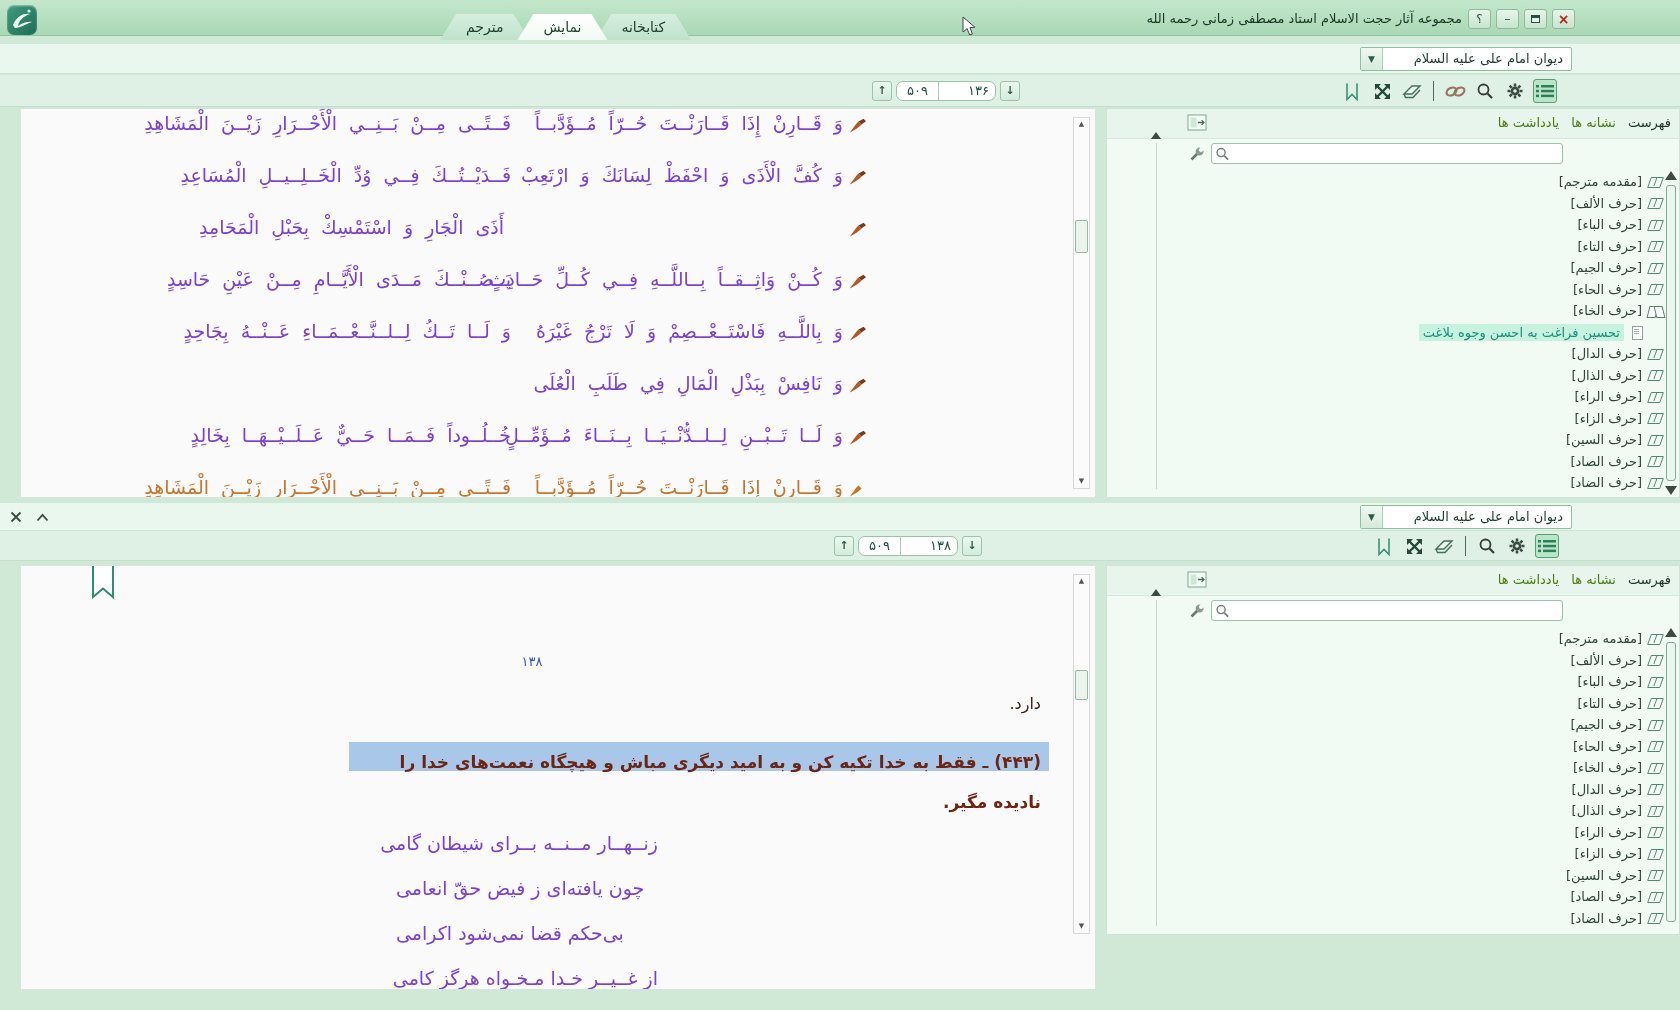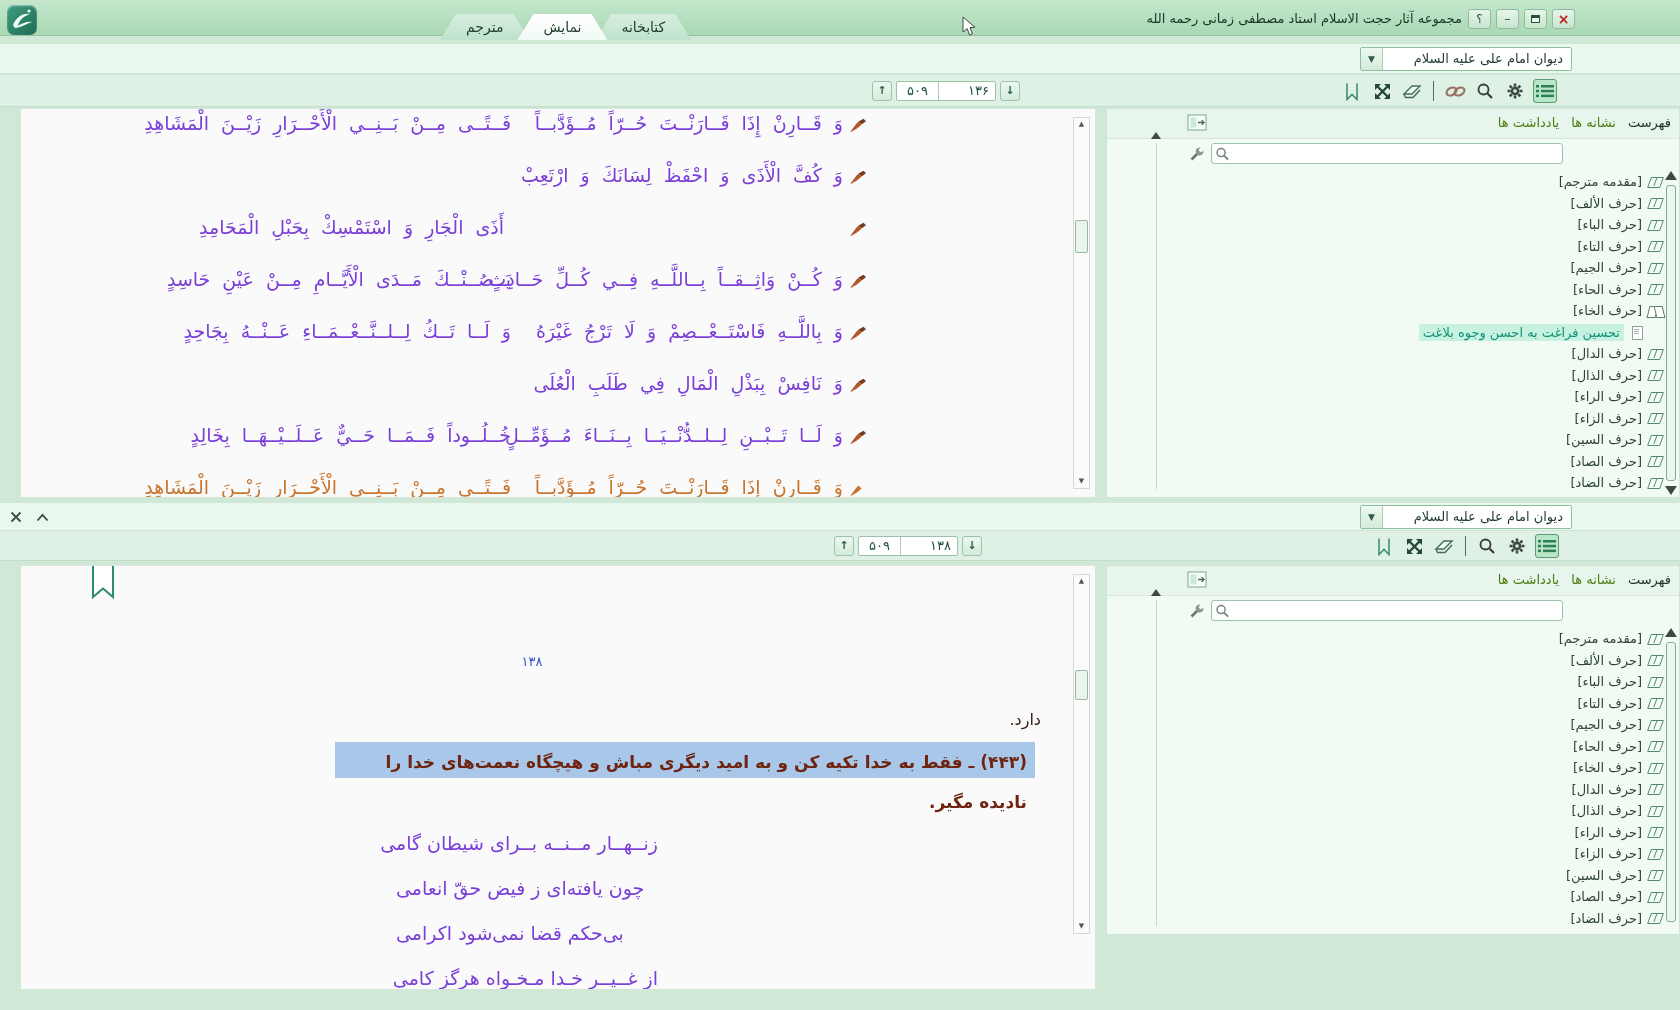--- a/index.html
+++ b/index.html
@@ -35,21 +35,21 @@
   .combo-text{flex:1;direction:rtl;text-align:right;padding:0 8px;line-height:22px;font-size:13px;color:#1c3a2c;}
 
   .iconbar{position:absolute;display:flex;align-items:center;gap:6px;direction:ltr;}
   .tbtn{width:24px;height:24px;display:flex;align-items:center;justify-content:center;border-radius:3px;}
   .tbtn.active{background:#b9e6c6;border:1px solid #5f9a76;}
   .tdiv{width:1px;height:20px;background:#566;margin:0 3px;}
 
   .pagenav{position:absolute;display:flex;align-items:center;gap:4px;direction:ltr;}
   .navbtn{width:20px;height:20px;border:1px solid #9cc3aa;border-radius:3px;background:linear-gradient(#ecf8ef,#d3ecdb);
     text-align:center;line-height:18px;font-size:11px;color:#2a5a45;font-weight:bold;}
-  .navbox{width:100px;height:20px;border:1px solid #9cc3aa;border-radius:2px;background:#fff;display:flex;direction:ltr;overflow:hidden;}
+  .navbox{width:100px;height:20px;border:1px solid #9cc3aa;border-radius:7px;background:#fff;display:flex;direction:ltr;overflow:hidden;}
   .navcell{font-size:13px;color:#1f4f3f;line-height:18px;}
   .nav-total{width:42px;text-align:center;border-right:1px solid #a9cdb5;}
   .nav-current{flex:1;text-align:right;padding-left:6px;padding-right:6px;}
 
   
   .content{position:absolute;left:20px;width:1076px;background:#fafafa;border:1px solid #d5e5da;overflow:hidden;}
   .verses{margin-top:-9px;}
   .vrow{position:relative;height:52px;direction:rtl;}
   .vrow .pen{position:absolute;right:226px;top:18px;}
   .vrow .hem{position:absolute;font-size:19px;color:#7a3fd8;word-spacing:6px;white-space:nowrap;top:12px;}
@@ -57,21 +57,21 @@
   .vrow .hl{left:178px;width:312px;text-align:left;direction:rtl;}
   .vrow.cut .hem{color:#c8742c;}
 
   .vscroll{position:absolute;width:17px;background:#fbfbfb;border:1px solid #d8d8d8;}
   .varrow{position:absolute;left:0;width:15px;height:13px;text-align:center;font-size:7px;color:#555;line-height:13px;}
   .vthumb{position:absolute;left:1px;width:13px;background:#e9f4ec;border:1px solid #98b8a4;border-radius:2px;}
 
   .ribbon{position:absolute;left:70px;top:-2px;}
   .pnum{position:absolute;left:451px;width:120px;text-align:center;font-size:13px;color:#3a55c8;}
   .endline{position:absolute;right:54px;font-size:16px;color:#3a2016;}
-  .selline{position:absolute;left:314px;width:700px;height:36px;background:#a9c8e9;}
+  .selline{position:absolute;left:328px;width:700px;height:29px;background:#a9c8e9;}
   .selline span{display:block;line-height:40px;text-align:right;padding-right:8px;font-size:17px;font-weight:600;color:#6e2410;}
   .poem{position:absolute;left:375px;top:255px;width:262px;}
   .prow{height:45px;line-height:45px;text-align:left;direction:rtl;font-size:19px;color:#7a3fd8;white-space:nowrap;}
 
   
   .sidebar{position:absolute;left:1106px;width:574px;background:#f2faf4;border:1px solid #cfe3d6;overflow:hidden;}
   .sb-head{position:absolute;left:0;top:0;right:0;height:30px;background:#e7f5ec;border-bottom:1px solid #d5e8db;}
   .sb-tabs{position:absolute;right:8px;top:6px;display:flex;gap:12px;direction:rtl;font-size:13px;}
   .sb-tab{color:#4d7c0f;}
   .sb-tab.active{color:#20362a;}
@@ -224,20 +224,21 @@
         </div>
 
         <div class="vrow">
           <span class="pen">
             <svg width="20" height="16" viewBox="0 0 20 16">
               <path d="M1 14.5 C6 12 9.5 9.5 12.5 6.5 L9.5 3.5 C6.5 6.5 4 10 1 14.5 Z" fill="#b05a2a"></path>
               <path d="M12.5 6.5 L9.5 3.5 L14.5 0.8 L17 3.3 Z" fill="#7a3a1a"></path>
             </svg>
           </span>
           <span class="hem hr">وَ كُفَّ الْأَذَى وَ احْفَظْ لِسَانَكَ وَ ارْتَعِبْ</span>
+          <span class="hem hl">فَــدَيْــتُــكَ فِــي وُدِّ الْخَــلِــيــلِ الْمُسَاعِدِ</span>
         </div>
 
         <div class="vrow">
           <span class="pen">
             <svg width="20" height="16" viewBox="0 0 20 16">
               <path d="M1 14.5 C6 12 9.5 9.5 12.5 6.5 L9.5 3.5 C6.5 6.5 4 10 1 14.5 Z" fill="#b05a2a"></path>
               <path d="M12.5 6.5 L9.5 3.5 L14.5 0.8 L17 3.3 Z" fill="#7a3a1a"></path>
             </svg>
           </span>
           <span class="hem hl">أَذَى الْجَارِ وَ اسْتَمْسِكْ بِحَبْلِ الْمَحَامِدِ</span>
@@ -490,21 +491,21 @@
     </div>
   </div>
 
   <div class="content" style="top:565px;height:425px">
     <div class="ribbon">
       <svg width="24" height="36" viewBox="0 0 24 36">
         <path d="M2 0 h20 v33 l-10 -8.5 -10 8.5 z" fill="#ffffff" stroke="#2e8b74" stroke-width="2"></path>
         </svg>
     </div>
     <div class="pnum" style="top:88px">۱۳۸</div>
-    <div class="endline" style="top:144px">دارد.</div>
+    <div class="endline" style="top:128px">دارد.</div>
     <div class="selline" style="top:176px">
       <span>(۴۴۳) ـ فقط به خدا تکیه کن و به امید دیگری مباش و هیچگاه نعمت‌های خدا را نادیده مگیر.</span>
     </div>
     <div class="poem">
 
         <div class="prow">زنــهــار مــنــه بــرای شیطان گامی</div>
 
         <div class="prow">چون یافته‌ای ز فیض حقّ انعامی</div>
 
         <div class="prow">بی‌حکم قضا نمی‌شود اکرامی</div>

